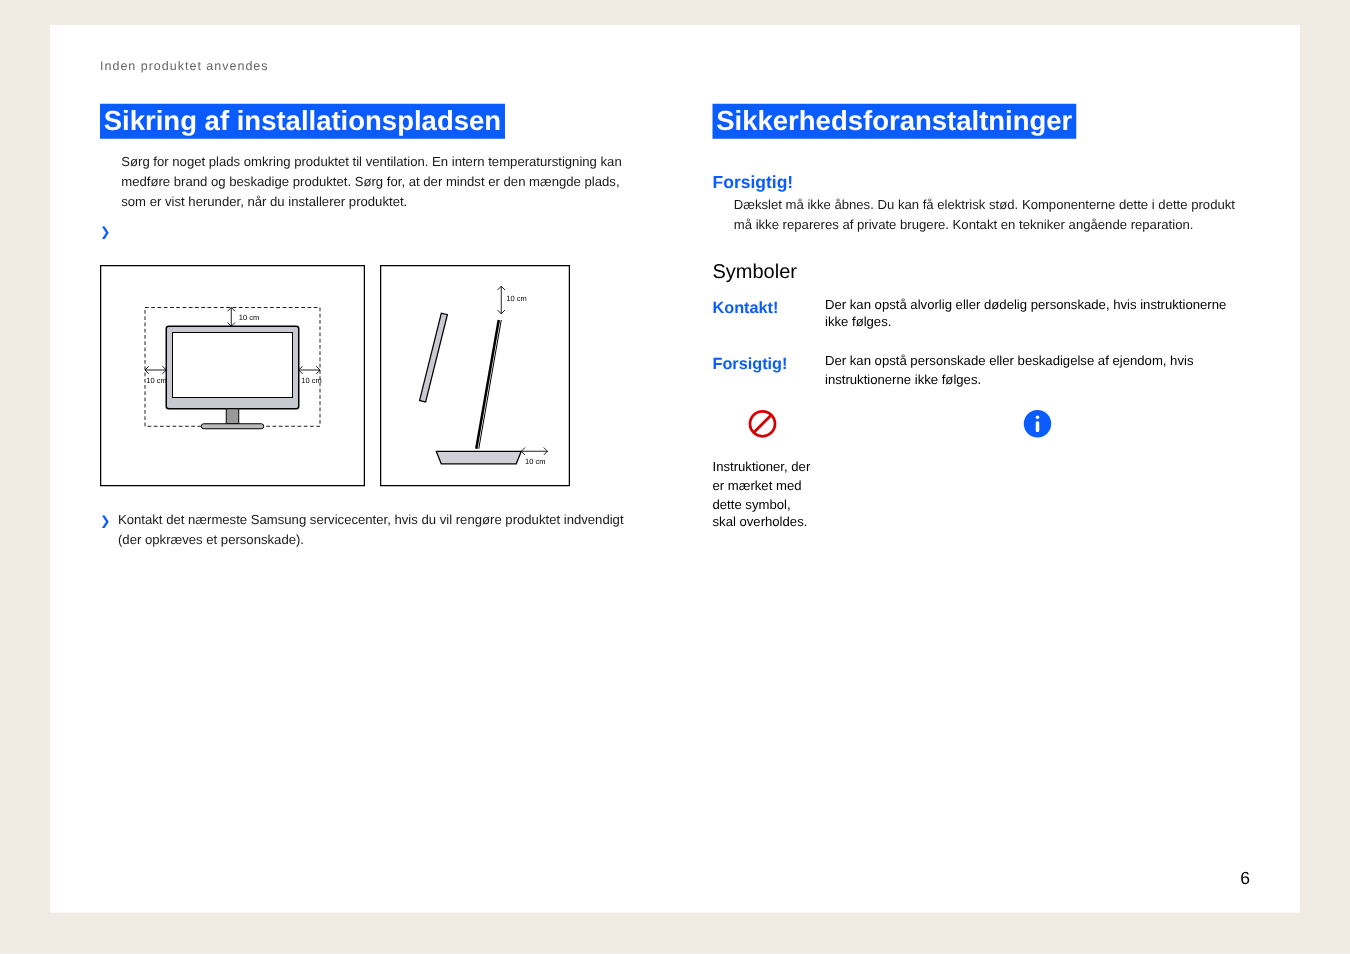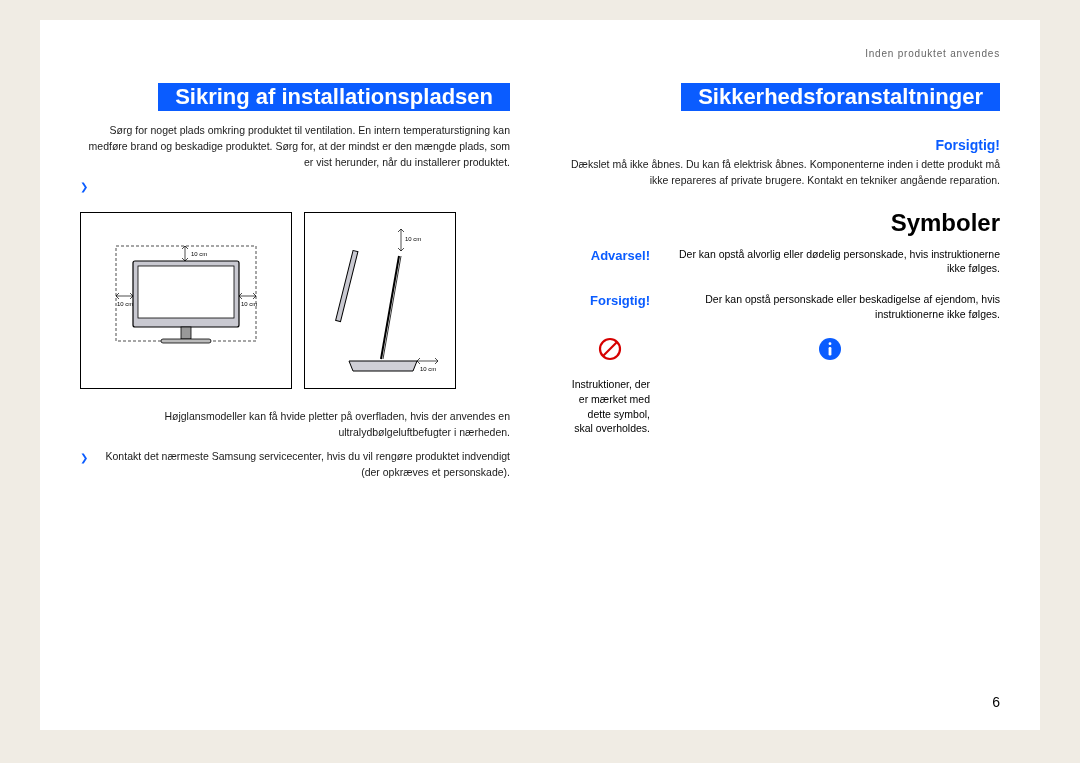--- a/index.html
+++ b/index.html
@@ -13,61 +13,60 @@
     width: 1080px;
     height: 763px;
   }
   .page {
     background: #fff;
     width: 1000px;
     height: 710px;
     box-sizing: border-box;
     padding: 28px 40px 20px 40px;
     position: relative;
-    text-align: right;
   }
   .top-head {
     font-size: 10px;
     color: #666;
     letter-spacing: 0.8px;
     margin-bottom: 24px;
   }
   .columns {
     display: flex;
     gap: 60px;
   }
   .col {
     flex: 1;
   }
   h1.blue {
     display: inline-block;
     background: #0a5cff;
     color: #fff;
     font-size: 22px;
     font-weight: bold;
-    padding: 1px 17px;
+    padding: 1px 3px;
     margin: 0 0 12px 0;
   }
   h2.black {
-    font-size: 24px;
-    font-weight: bold;
+    font-size: 16px;
+    font-weight: normal;
     color: #000;
     margin: 20px 0 10px 0;
   }
   h3.blue-sub {
     font-size: 14px;
     font-weight: bold;
     color: #0a5cff;
     margin: 14px 0 4px 0;
   }
   p.body {
     font-size: 10.5px;
     line-height: 1.5;
     color: #1a1a1a;
-    margin: 0 0 8px 0;
+    margin: 0 0 8px 17px;
   }
   .bullet-row {
     display: flex;
     align-items: flex-start;
     gap: 6px;
     font-size: 10.5px;
     line-height: 1.5;
     color: #1a1a1a;
     margin: 6px 0;
   }
@@ -177,36 +176,35 @@
             <text x="92" y="20" font-size="6">10 cm</text>
 
             <line x1="104" y1="140" x2="125" y2="140" stroke="#000" stroke-width="0.7"></line>
             <polyline points="107,137 104,140 107,143" fill="none" stroke="#000" stroke-width="0.7"></polyline>
             <polyline points="122,137 125,140 122,143" fill="none" stroke="#000" stroke-width="0.7"></polyline>
             <text x="107" y="150" font-size="6">10 cm</text>
           </svg>
         </div>
       </div>
 
-      <p class="body">Højglansmodeller kan få hvide pletter på overfladen, hvis der anvendes en ultralydbølgeluftbefugter i nærheden.</p>
       <div class="bullet-row">
         <span class="bullet-glyph">❯</span>
         <span>Kontakt det nærmeste Samsung servicecenter, hvis du vil rengøre produktet indvendigt (der opkræves et personskade).</span>
       </div>
     </div>
 
     <div class="col">
       <h1 class="blue">Sikkerhedsforanstaltninger</h1>
       <h3 class="blue-sub">Forsigtig!</h3>
-      <p class="body">Dækslet må ikke åbnes. Du kan få elektrisk åbnes. Komponenterne inden i dette produkt må ikke repareres af private brugere. Kontakt en tekniker angående reparation.</p>
+      <p class="body">Dækslet må ikke åbnes. Du kan få elektrisk stød. Komponenterne dette i dette produkt må ikke repareres af private brugere. Kontakt en tekniker angående reparation.</p>
 
       <h2 class="black">Symboler</h2>
 
       <div class="sym-table">
-        <div class="sym-label">Advarsel!</div>
+        <div class="sym-label">Kontakt!</div>
         <div>Der kan opstå alvorlig eller dødelig personskade, hvis instruktionerne ikke følges.</div>
 
         <div class="sym-label">Forsigtig!</div>
         <div>Der kan opstå personskade eller beskadigelse af ejendom, hvis instruktionerne ikke følges.</div>
 
         <div class="sym-icon">
           <svg width="24" height="24" viewBox="0 0 24 24">
             <circle cx="12" cy="12" r="10" fill="none" stroke="#d60000" stroke-width="2.2"></circle>
             <line x1="5" y1="19" x2="19" y2="5" stroke="#d60000" stroke-width="2.2"></line>
           </svg>

